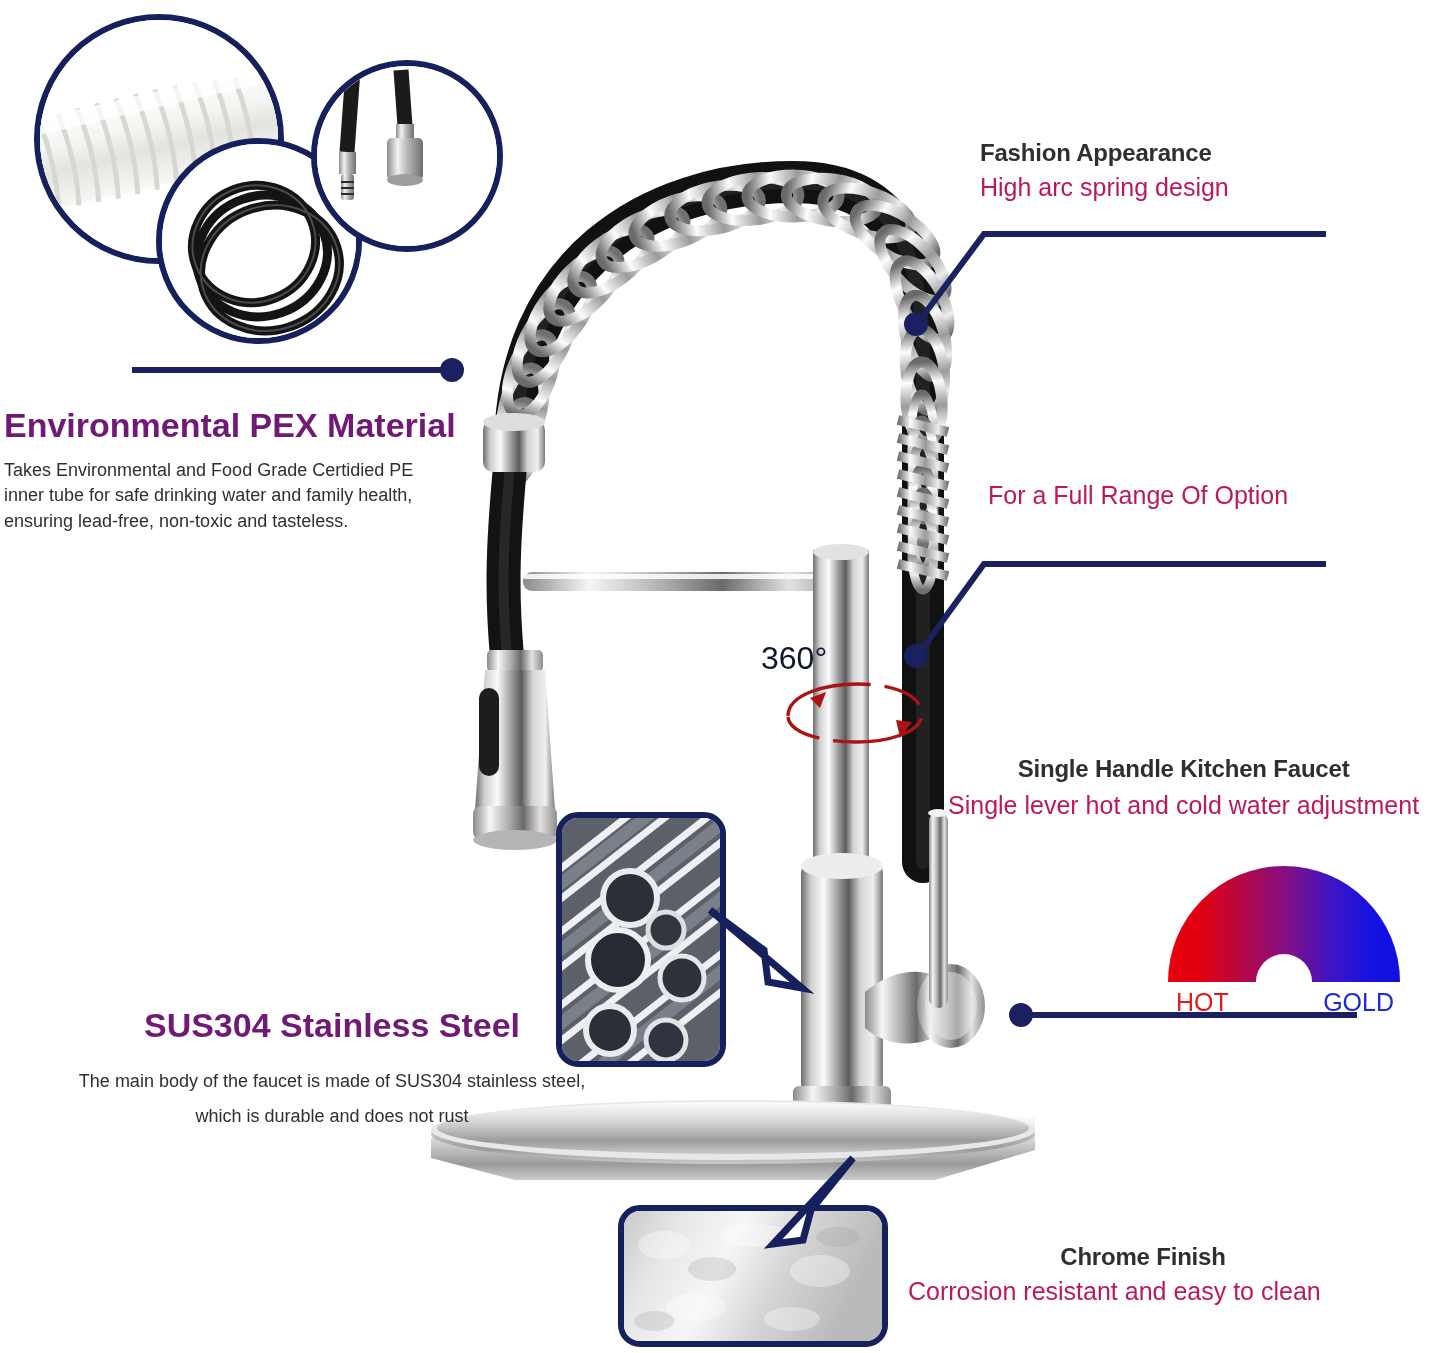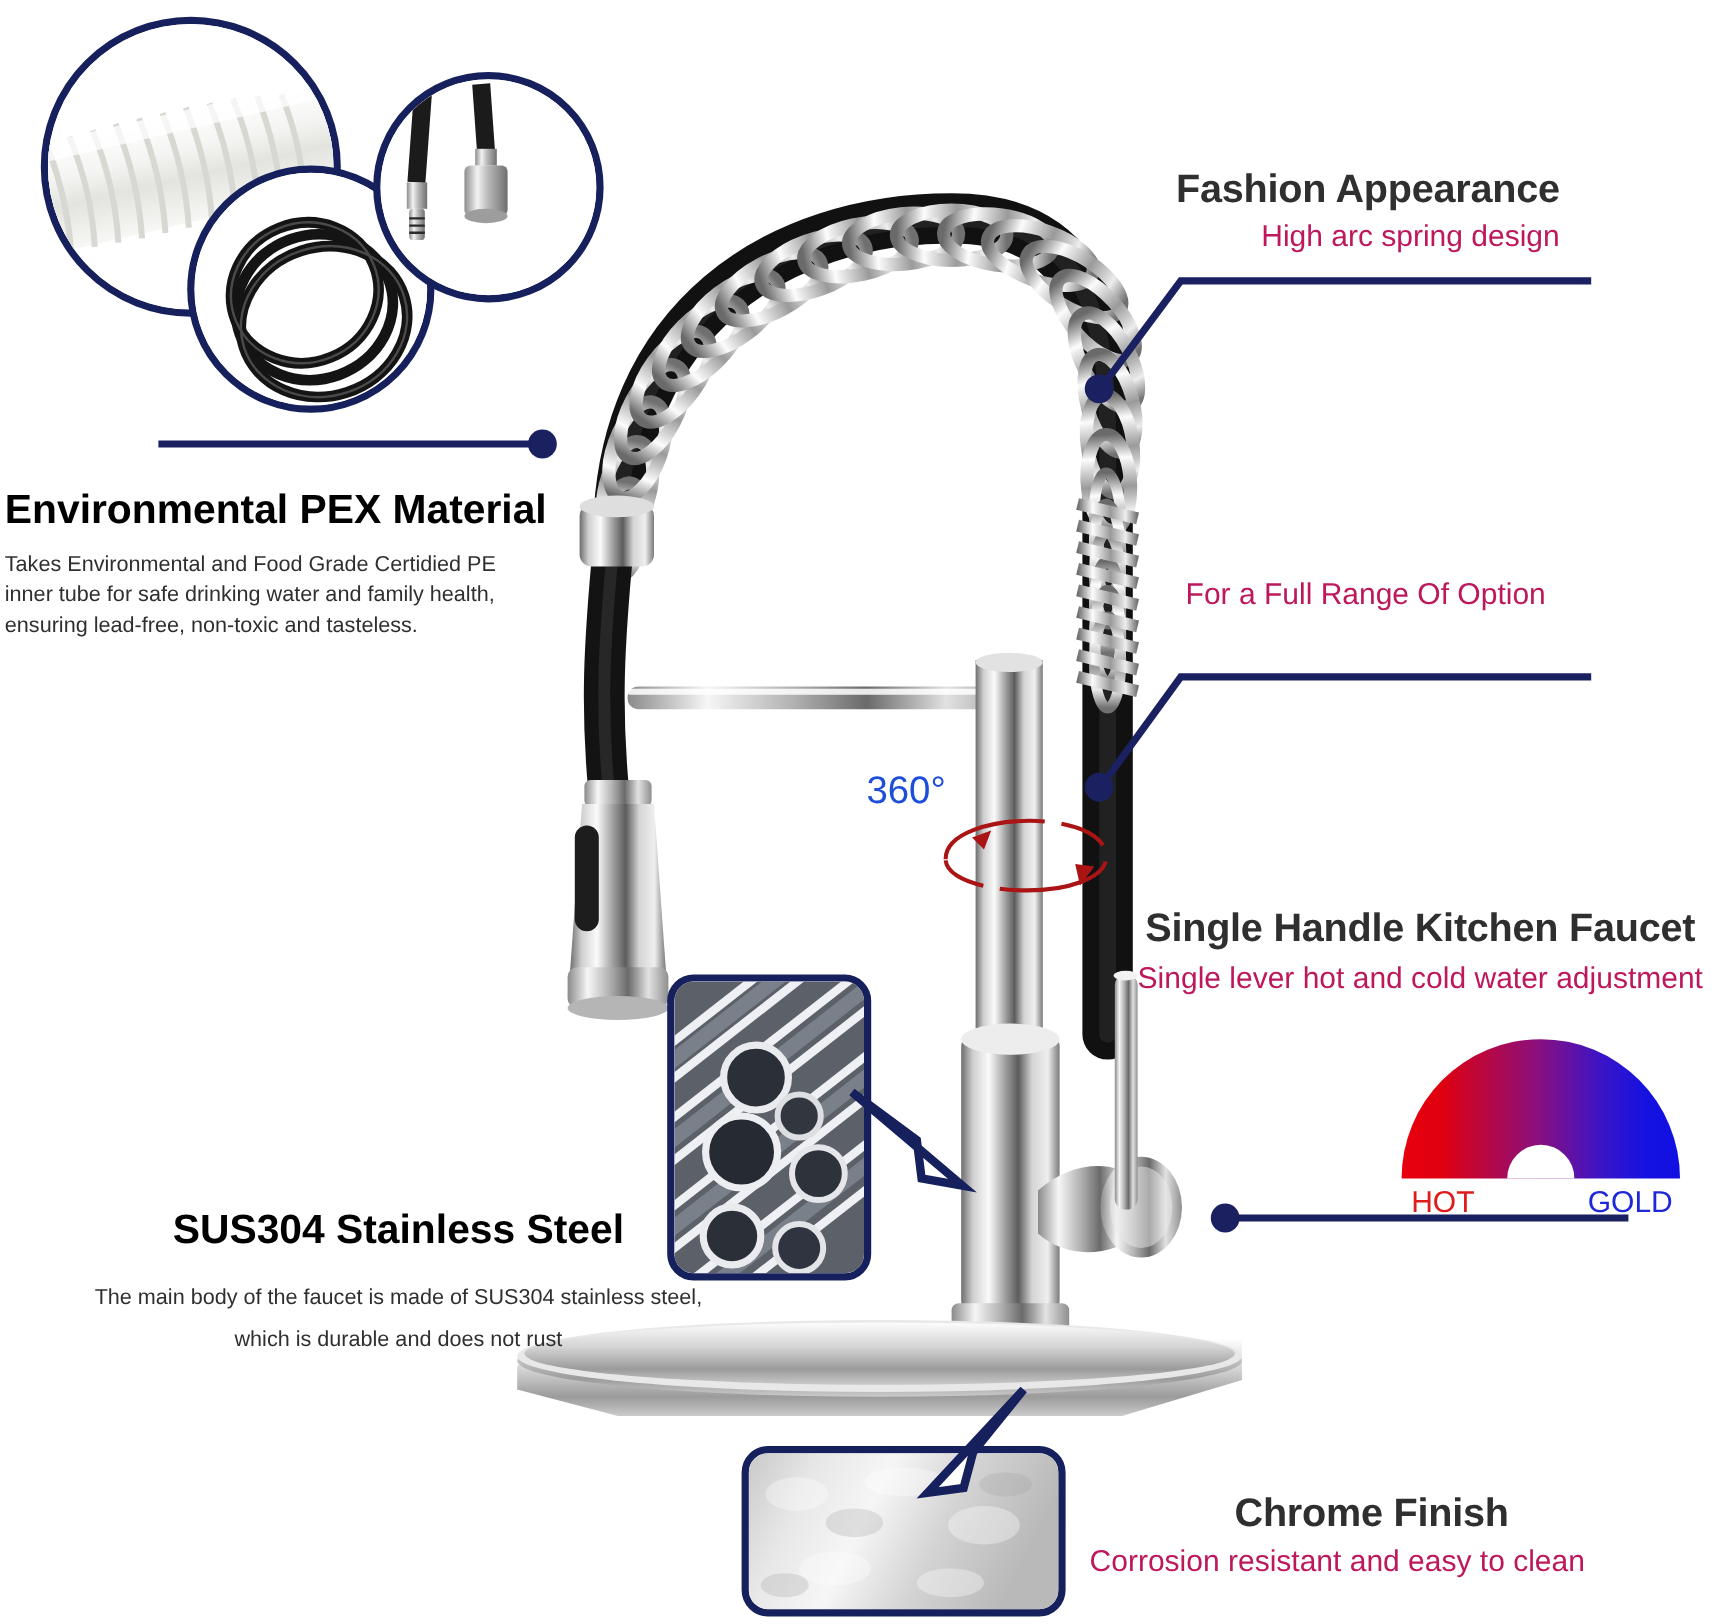--- a/index.html
+++ b/index.html
@@ -11,38 +11,38 @@
     position:relative;
     width:1430px;
     height:1353px;
     background:#ffffff;
     overflow:hidden;
   }
   .abs{position:absolute;}
 
   
   .callout-title{
-    font-size:33px;
+    font-size:24px;
     font-weight:700;
     color:#2f2f2f;
     letter-spacing:-0.2px;
     white-space:nowrap;
     line-height:1.05;
   }
   .callout-sub{
     font-size:25px;
     font-weight:400;
     color:#be185d;
     white-space:nowrap;
     line-height:1.15;
   }
   .body-title{
     font-size:34px;
     font-weight:700;
-    color:#000000;
+    color:#701a75;
     white-space:nowrap;
     line-height:1.05;
   }
   .body-para{
     font-size:18px;
     font-weight:400;
     color:#2f2f2f;
     line-height:1.42;
   }
   .body-para.loose{line-height:1.95;}
@@ -66,21 +66,21 @@
   .gauge-labels{
     position:relative;width:232px;
     margin-top:6px;
     font-size:25px;font-weight:400;
   }
   .gauge-labels .hot{position:absolute;left:8px;top:0;color:#e01b1b;}
   .gauge-labels .gold{position:absolute;right:6px;top:0;color:#1f28d8;}
 
   
   .rot-label{
-    font-size:32px;color:#1d4ed8;font-weight:400;white-space:nowrap;
+    font-size:32px;color:#0f172a;font-weight:400;white-space:nowrap;margin-left:39px;
   }
 
   
   .shot-box{
     box-sizing:border-box;
     border:6px solid #16205c;
     border-radius:22px;
     overflow:hidden;
   }
   .circle-inset{

